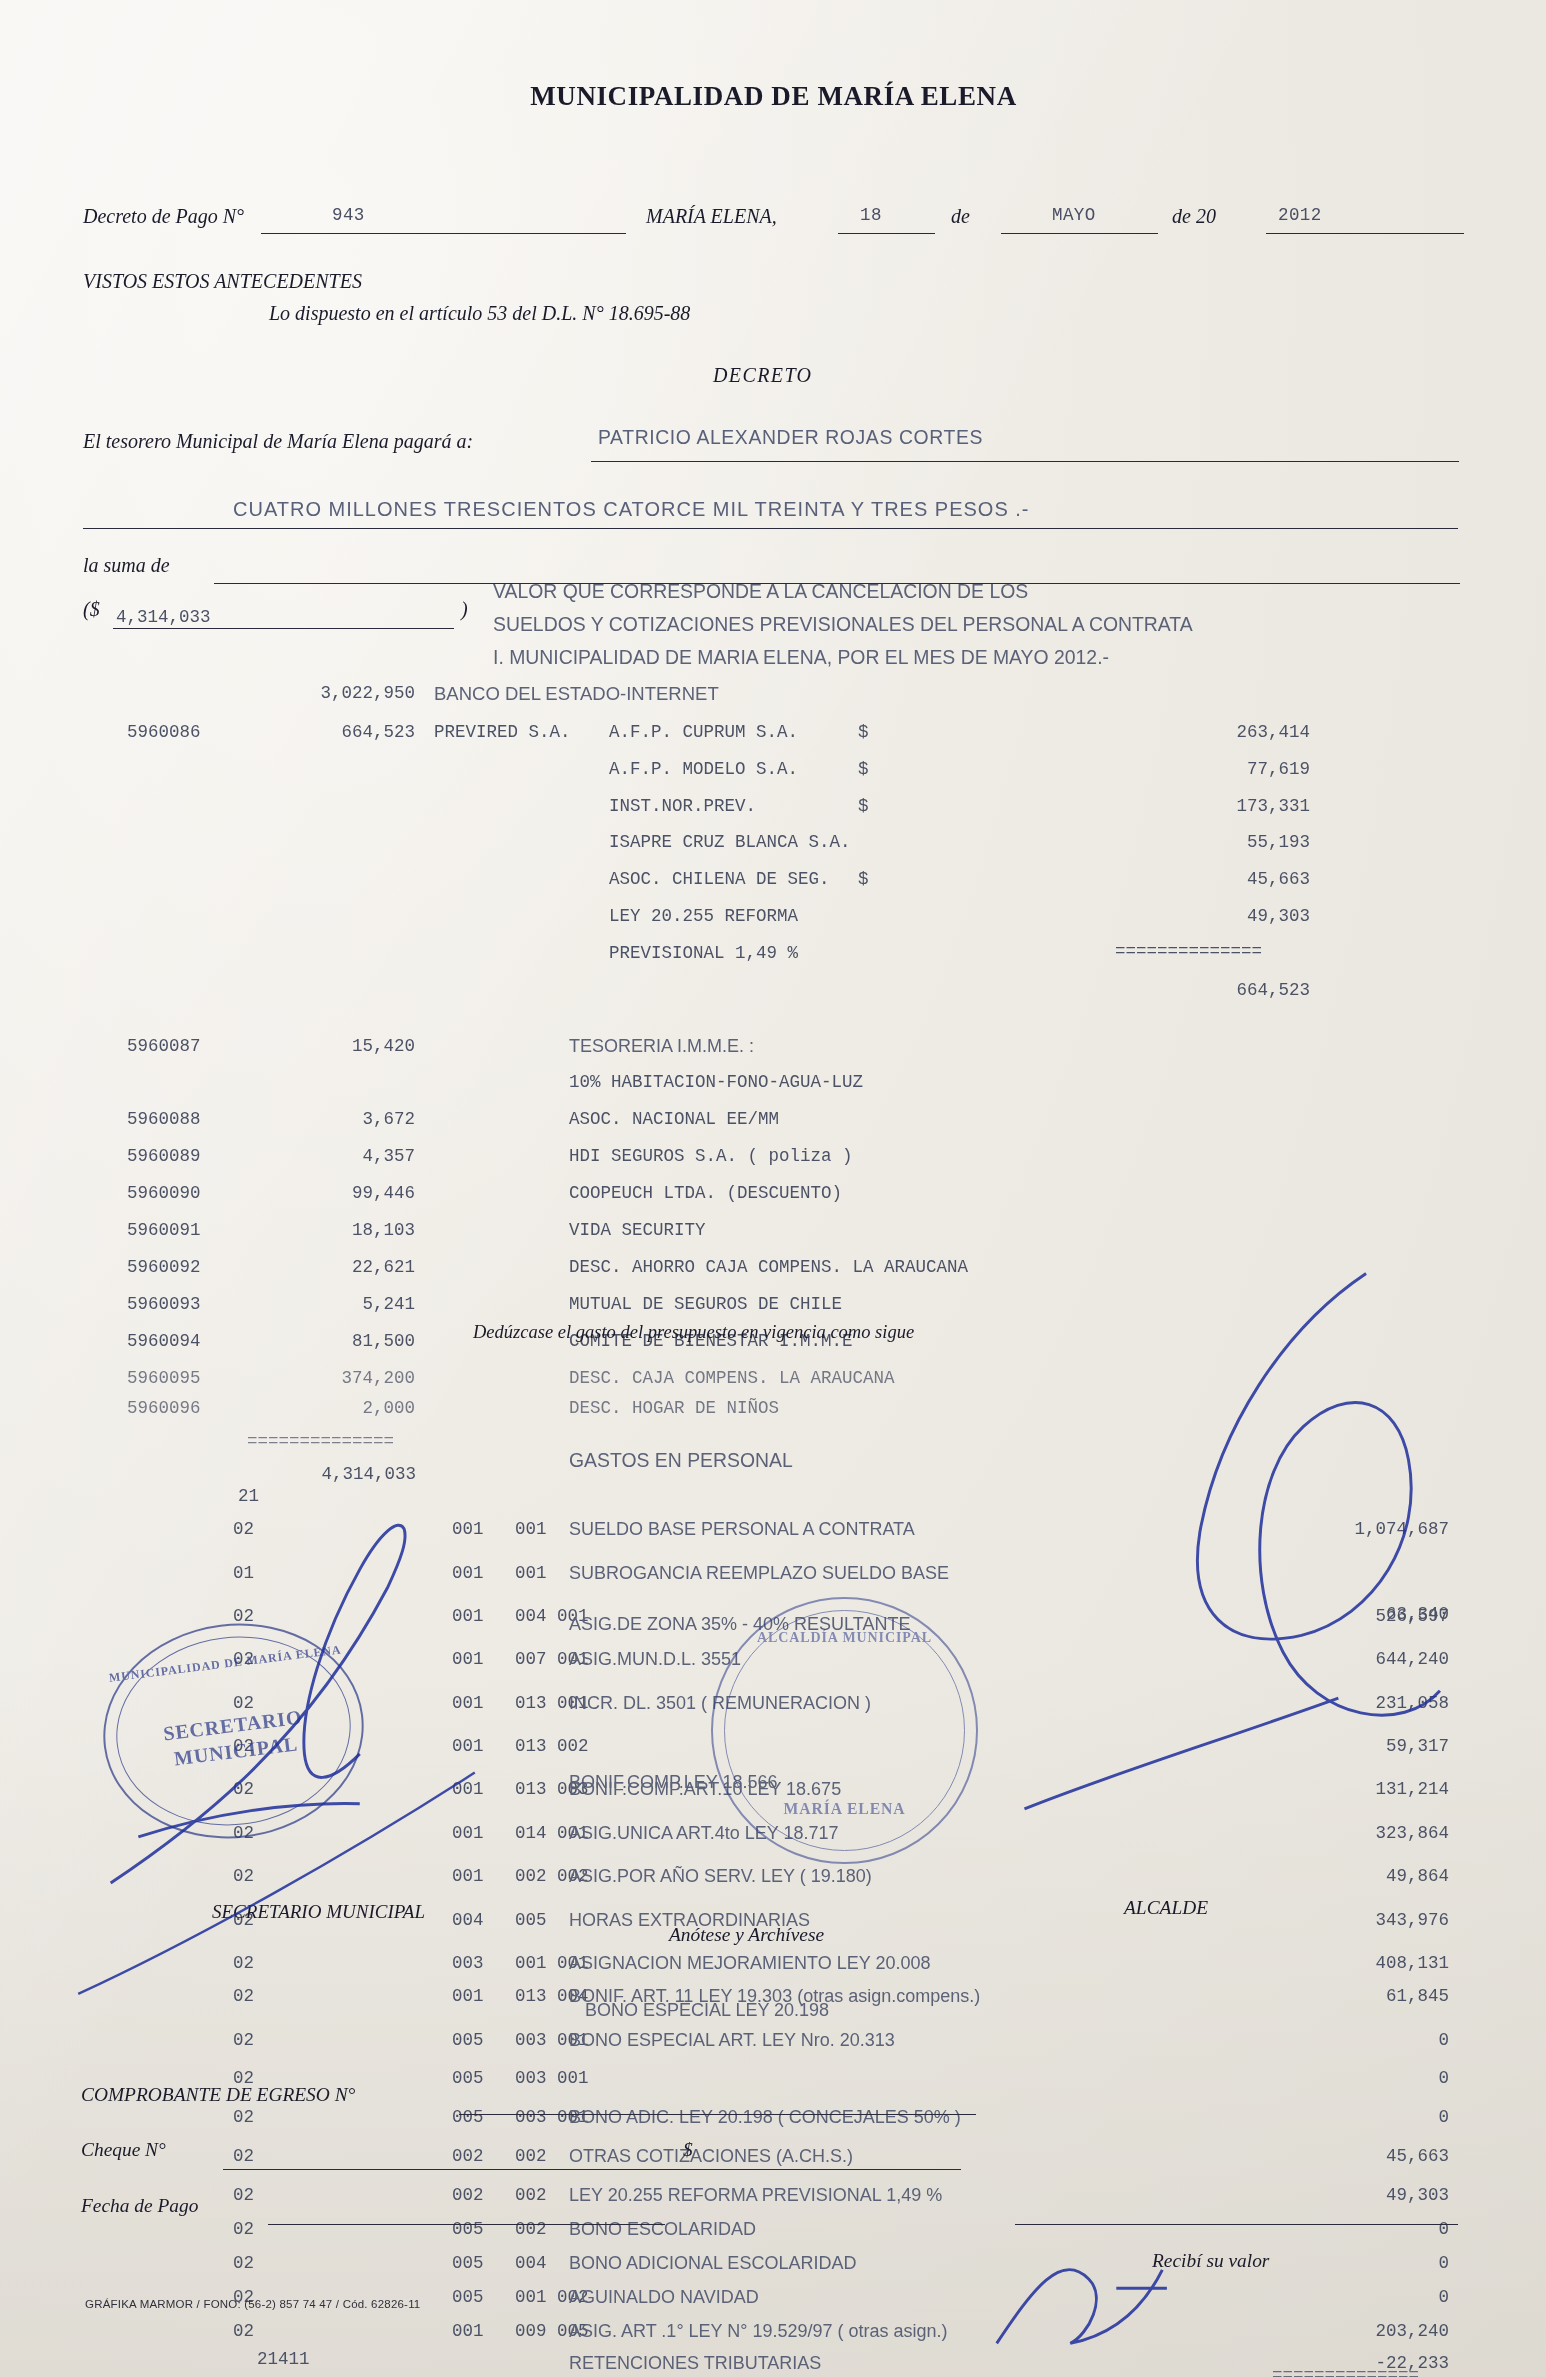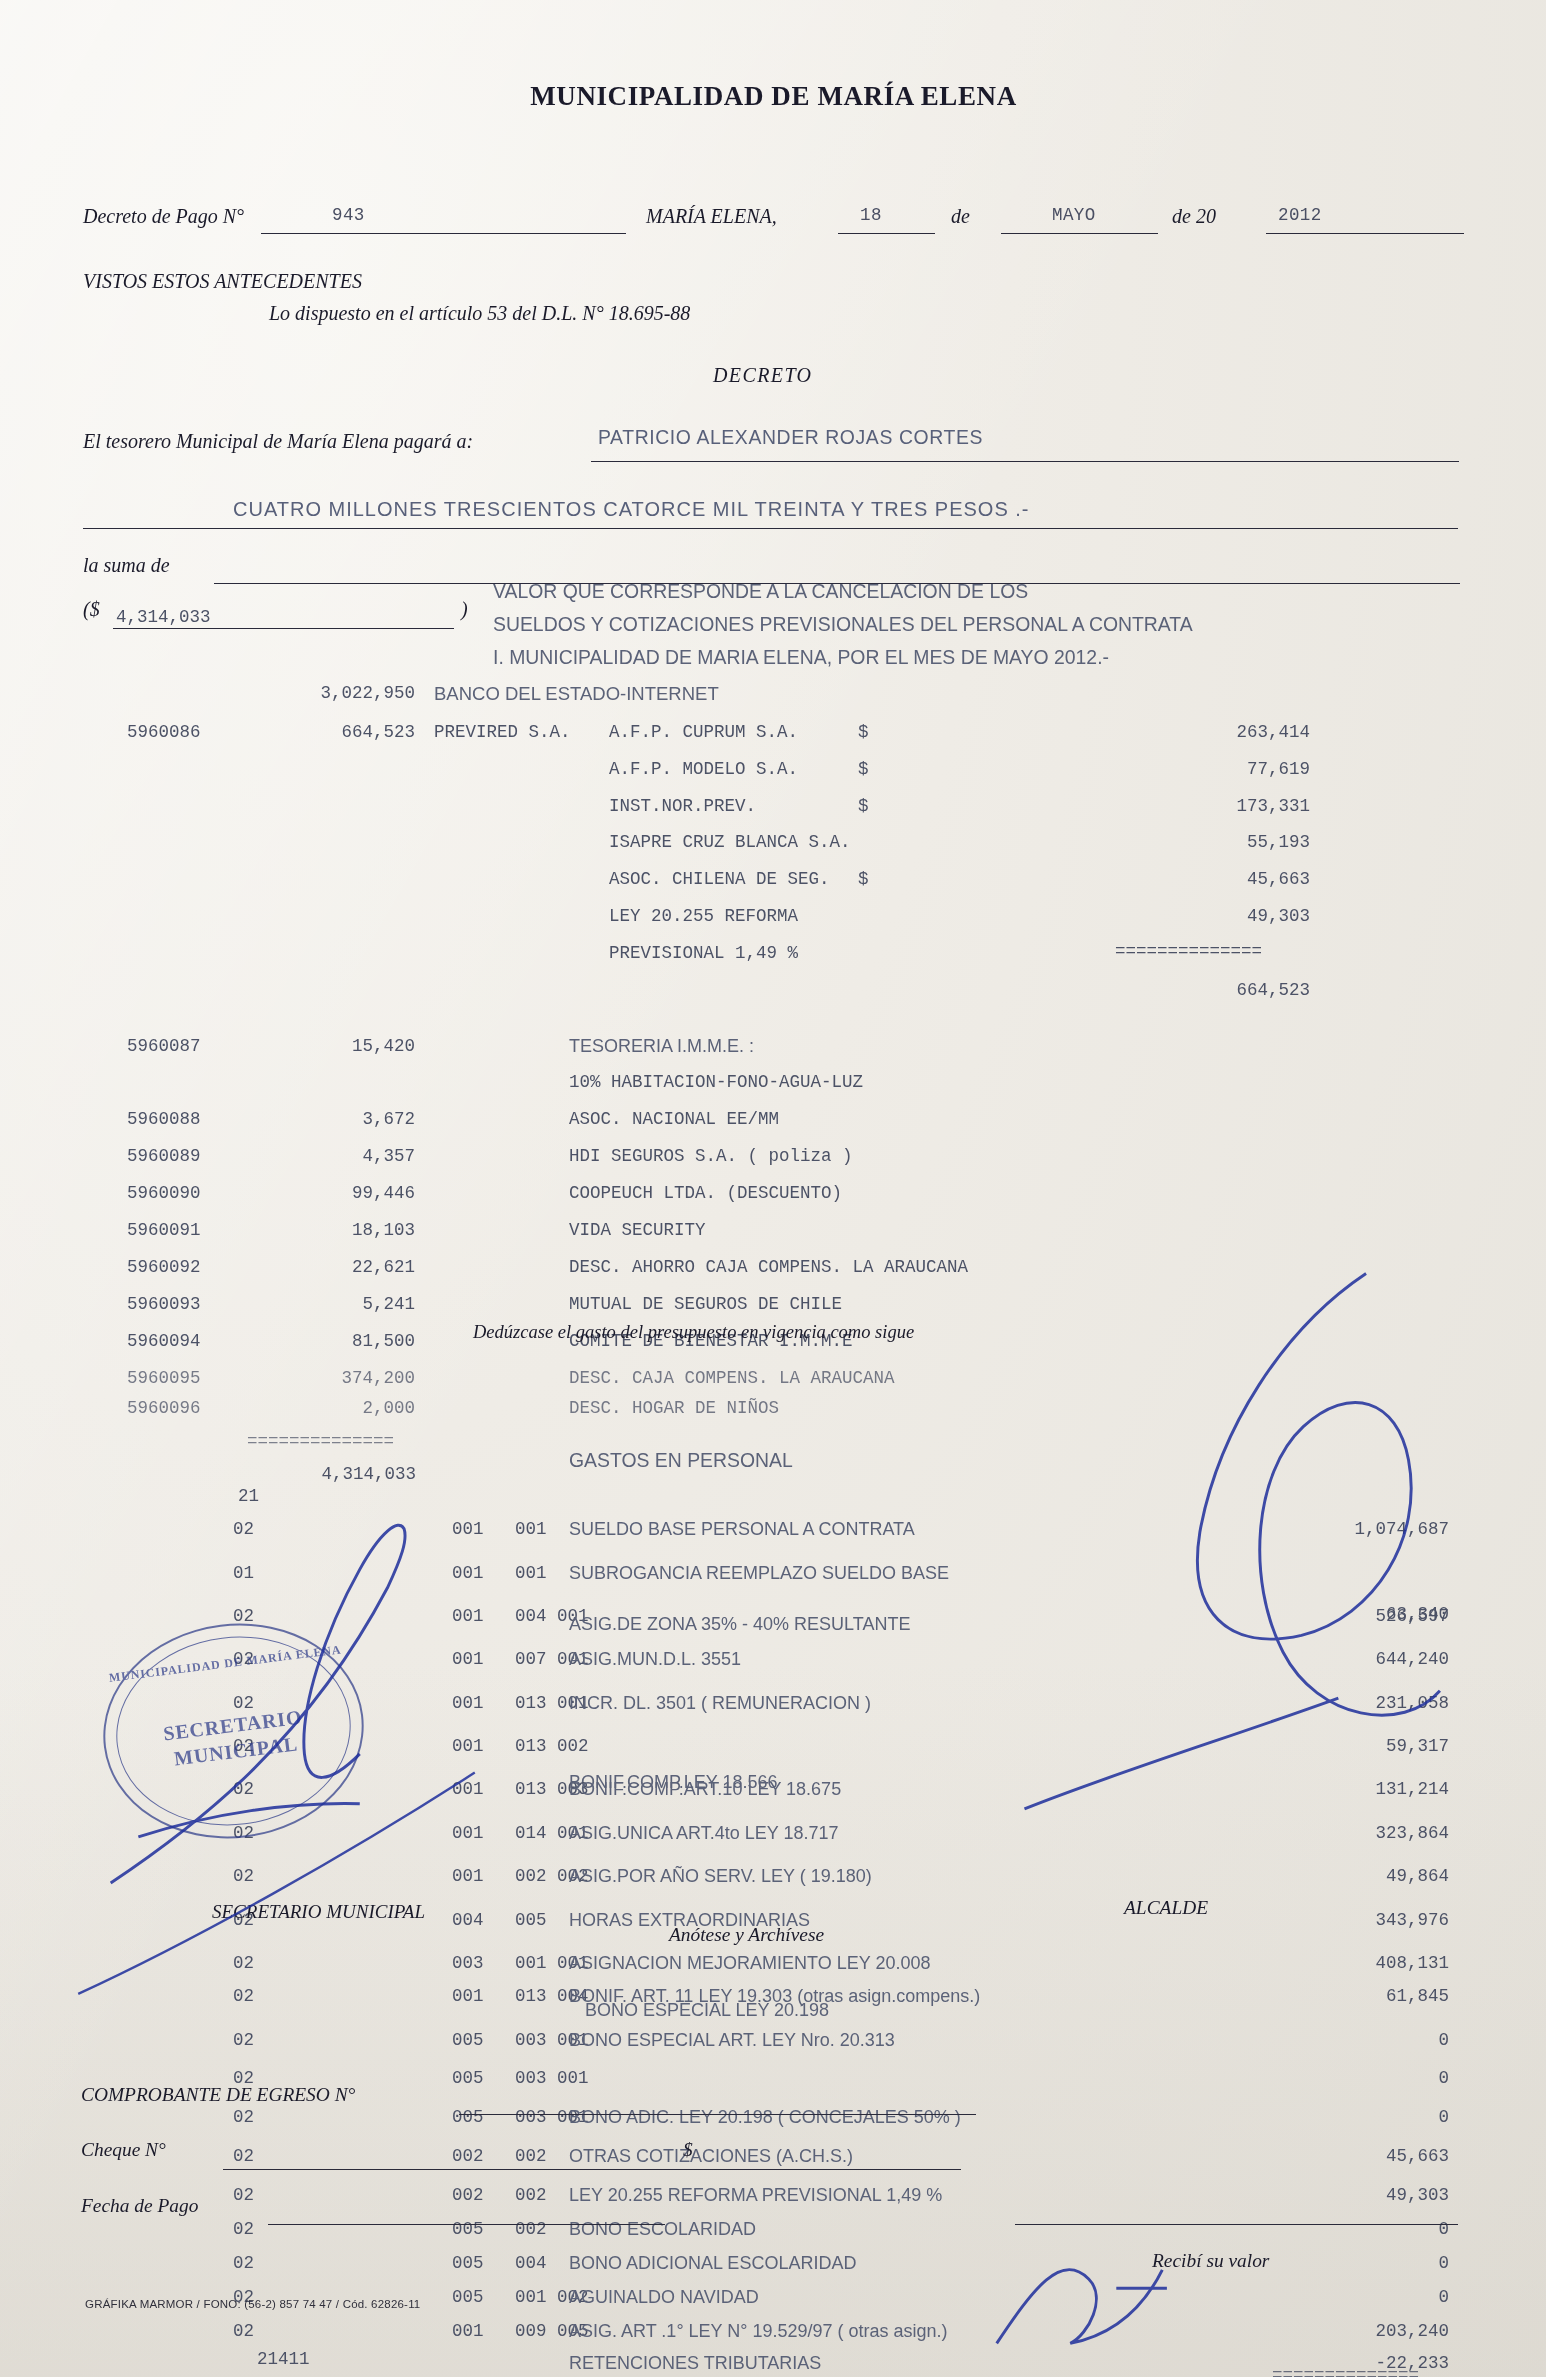--- a/index.html
+++ b/index.html
@@ -378,20 +378,25 @@
 
   <div class="smalltxt" style="top:2298px;left:85px;">GRÁFIKA MARMOR / FONO: (56-2) 857 74 47 / Cód. 62826-11</div>
 
   <div class="stamp" style="left:103px;top:1624px;width:257px;height:210px;transform:rotate(-7deg);">
     <div class="inner"></div>
     <span style="top:29.5px;font-size:12px;">MUNICIPALIDAD DE MARÍA ELENA</span>
     <span style="top:88px;font-size:20px;">SECRETARIO</span>
     <span style="top:114px;font-size:20px;">MUNICIPAL</span>
   </div>
 
+  <div class="stamp" style="left:711px;top:1597px;width:263px;height:263px;opacity:.55;">
+    <div class="inner"></div>
+    <span style="top:31px;font-size:14px;">ALCALDÍA MUNICIPAL</span>
+    <span style="top:201px;font-size:15.7px;">MARÍA ELENA</span>
+  </div>
 
   <svg class="sign" style="left:83px;top:1440px;width:572px;height:517px;" viewBox="0 0 620 560">
     <path d="M30 480 C 120 420, 240 330, 330 160 C 345 128, 352 108, 348 96 C 342 84, 322 100, 300 140 C 262 208, 235 290, 240 340 C 244 376, 268 372, 300 340"></path>
     <path d="M60 430 C 140 404, 226 392, 300 394"></path>
   </svg>
 
   <svg class="sign" style="left:1006px;top:1218px;width:517px;height:711px;" viewBox="0 0 560 770">
     <path d="M390 60 C 300 120, 230 230, 210 340 C 196 426, 240 470, 320 452 C 400 432, 452 346, 436 262 C 424 196, 372 180, 322 226 C 268 276, 260 392, 300 470 C 338 544, 430 558, 470 512"></path>
     <path d="M20 640 C 120 600, 250 560, 360 520"></path>
   </svg>

